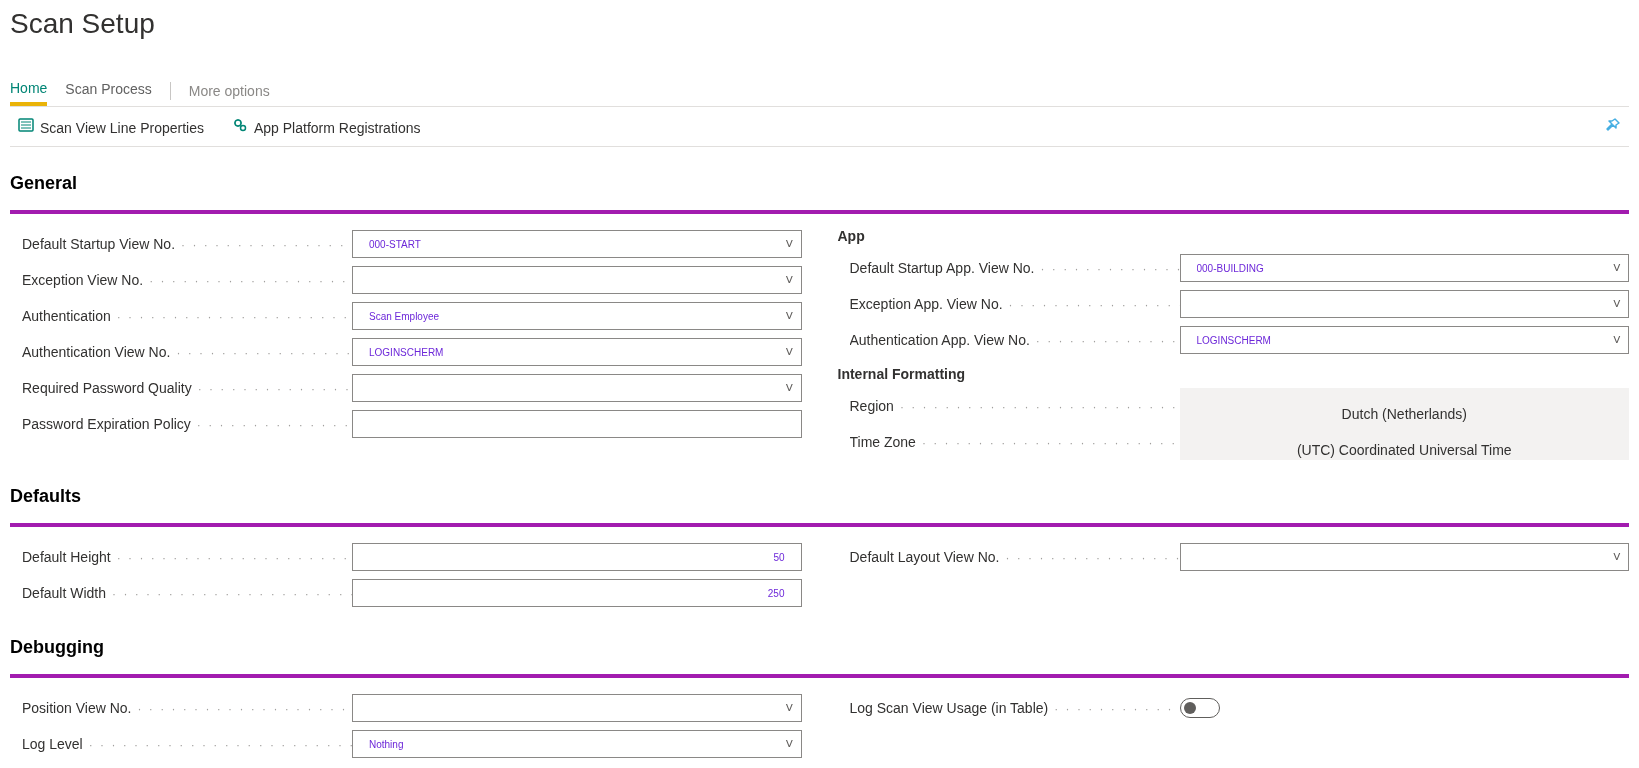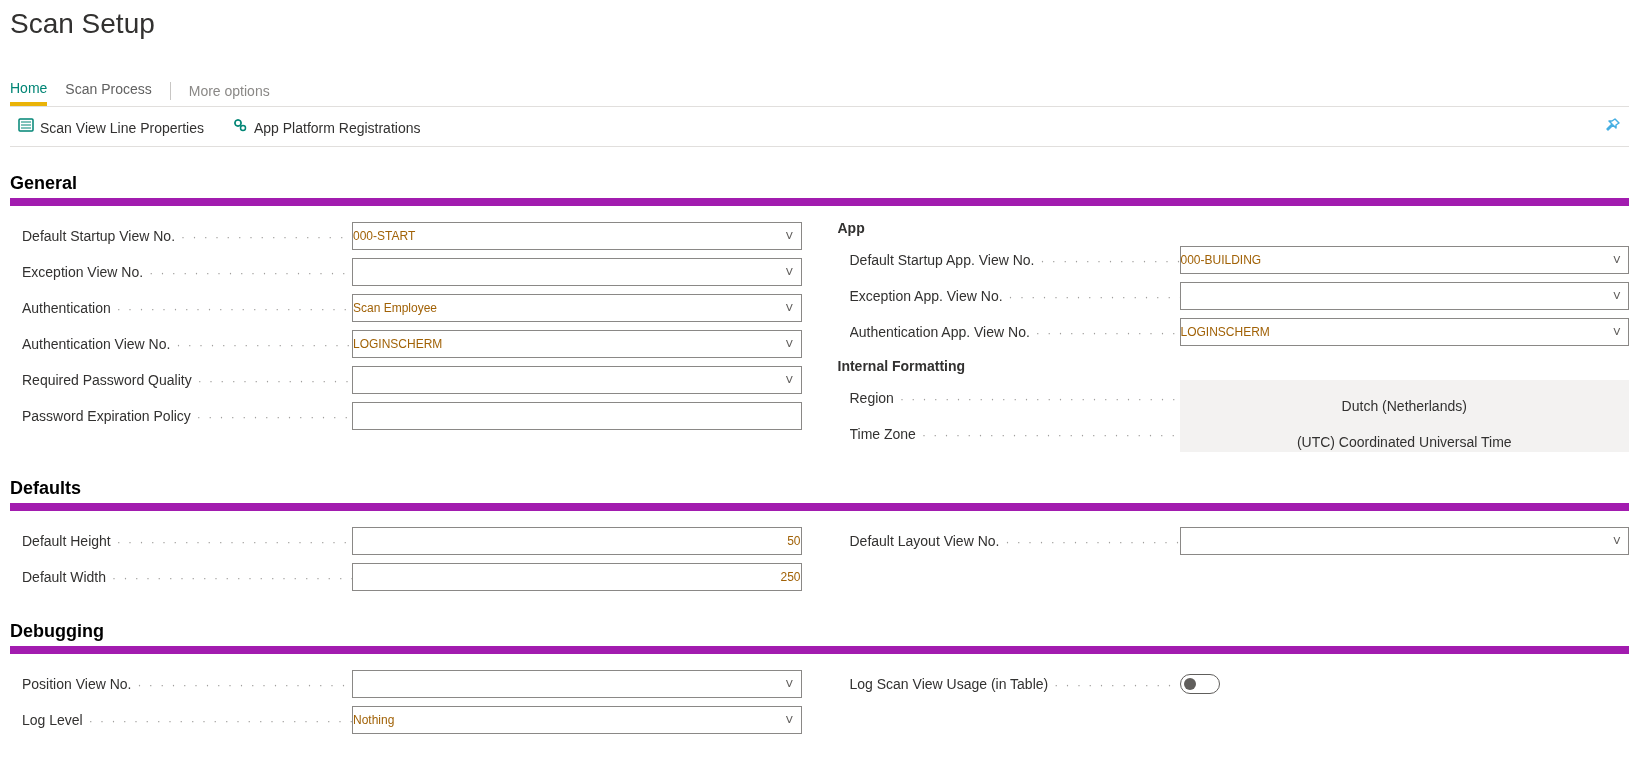--- a/index.html
+++ b/index.html
@@ -60,22 +60,22 @@
       right: 8px;
       top: 10px;
       color: #45aee2;
       cursor: pointer;
     }
     .section-header {
       font-size: 18px;
       font-weight: 600;
       color: #000;
       margin-top: 26px;
-      padding-bottom: 4px;
-      border-bottom: 8px solid #a21caf;
+      padding-bottom: 16px;
+      border-bottom: 4px solid #a21caf;
     }
     .two-col {
       display: grid;
       grid-template-columns: 1fr 1fr;
       column-gap: 36px;
       margin-top: 12px;
     }
     .col { display: flex; flex-direction: column; }
     .field-row {
       display: flex;
@@ -103,24 +103,24 @@
       font-weight: 600;
       color: #323130;
       margin-top: 2px;
       margin-bottom: 6px;
     }
     .input, .select {
       width: 100%;
       height: 28px;
       border: 1px solid #8a8886;
       background: #fff;
-      padding: 0 0;
+      padding: 0 16px;
       font-family: inherit;
-      font-size: 12px;
-      color: #a16207;
+      font-size: 10px;
+      color: #6d28d9;
     }
     .input.right { text-align: right; }
     .select-wrap {
       position: relative;
     }
     .select-wrap .chev {
       position: absolute;
       right: 8px;
       top: 50%;
       transform: translateY(-50%);

